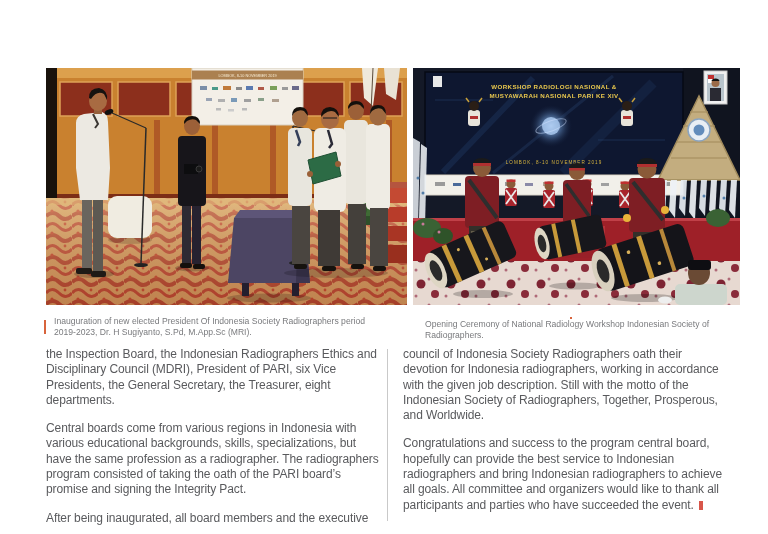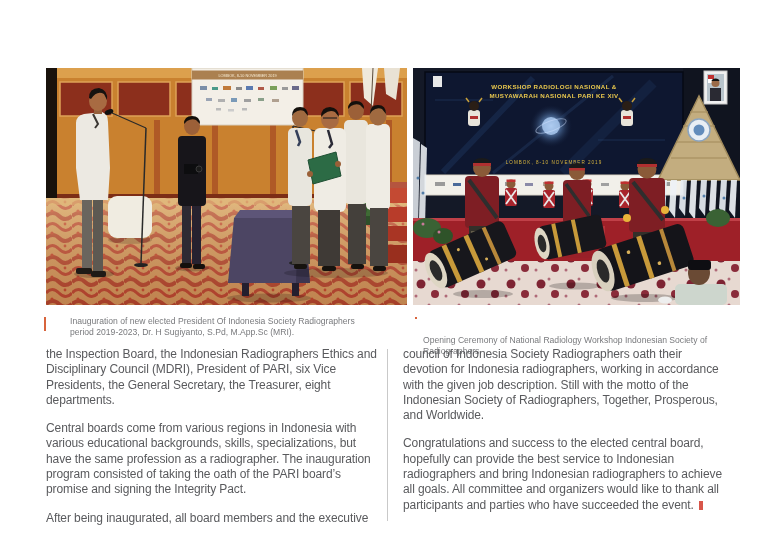--- a/index.html
+++ b/index.html
@@ -5,21 +5,21 @@
   html,body{margin:0;padding:0;background:#e9e9e9;}
   .page{
     position:relative;width:768px;height:534px;background:#ffffff;
     font-family:"Liberation Sans",sans-serif;overflow:hidden;margin:0 auto;
   }
   .photo{position:absolute;top:68px;height:237px;overflow:hidden;}
   .photo svg{display:block;}
   #photo-left{left:46px;width:361px;}
   #photo-right{left:413px;width:327px;}
 
-  .caption{position:absolute;top:316px;display:flex;align-items:flex-start;gap:16px;}
+  .caption{position:absolute;top:316px;display:flex;align-items:center;}
   #caption-left{left:44px;width:330px;}
   #caption-right{left:415px;width:312px;flex-direction:column;}
   .caption-bar{flex:0 0 2px;width:2px;height:14px;margin-top:1px;background:#d8643c;}
   .caption-text{
     margin-left:8px;font-size:8.6px;line-height:10.6px;color:#797a7d;
     letter-spacing:0px;
   }
   #caption-left .caption-text{width:318px;}
   #caption-right .caption-text{width:300px;}
 
@@ -449,24 +449,24 @@
     <span class="caption-bar"></span>
     <span class="caption-text">Inauguration of new elected President Of Indonesia Society Radiographers period 2019-2023, Dr. H Sugiyanto, S.Pd, M.App.Sc (MRI).</span>
   </div>
   <div class="caption" id="caption-right">
     <span class="caption-bar"></span>
     <span class="caption-text">Opening Ceremony of National Radiology Workshop Indonesian Society of Radiographers.</span>
   </div>
 
   <div class="column" id="column-left">
     <p><span>the Inspection Board, the Indonesian Radiographers Ethics and Disciplinary Council (MDRI), President of PARI, six Vice Presidents, the General Secretary, the Treasurer, eight departments.</span></p>
-    <p><span>Central boards come from various regions in Indonesia with various educational backgrounds, skills, specializations, but have the same profession as a radiographer. The inauguration program consisted of taking the oath of the PARI board’s promise and signing the Integrity Pact.</span></p>
+    <p><span>Central boards come from various regions in Indonesia with various educational backgrounds, skills, specializations, but have the same profession as a radiographer. The radiographers program consisted of taking the oath of the PARI board’s promise and signing the Integrity Pact.</span></p>
     <p><span>After being inaugurated, all board members and the executive</span></p>
   </div>
 
   <div class="col-divider"></div>
 
   <div class="column" id="column-right">
     <p><span>council of Indonesia Society Radiographers oath their devotion for Indonesia radiographers, working in accordance with the given job description. Still with the motto of the Indonesian Society of Radiographers, Together, Prosperous, and Worldwide.</span></p>
-    <p><span>Congratulations and success to the elected central board, hopefully can provide the best service to Indonesian radiographers and bring Indonesian radiographers to achieve all goals. All committee and organizers would like to thank all participants and parties who have succeeded the event.</span><span class="end-mark"></span></p>
+    <p><span>Congratulations and success to the program central board, hopefully can provide the best service to Indonesian radiographers and bring Indonesian radiographers to achieve all goals. All committee and organizers would like to thank all participants and parties who have succeeded the event.</span><span class="end-mark"></span></p>
   </div>
 
 </div>
 
 </body></html>

